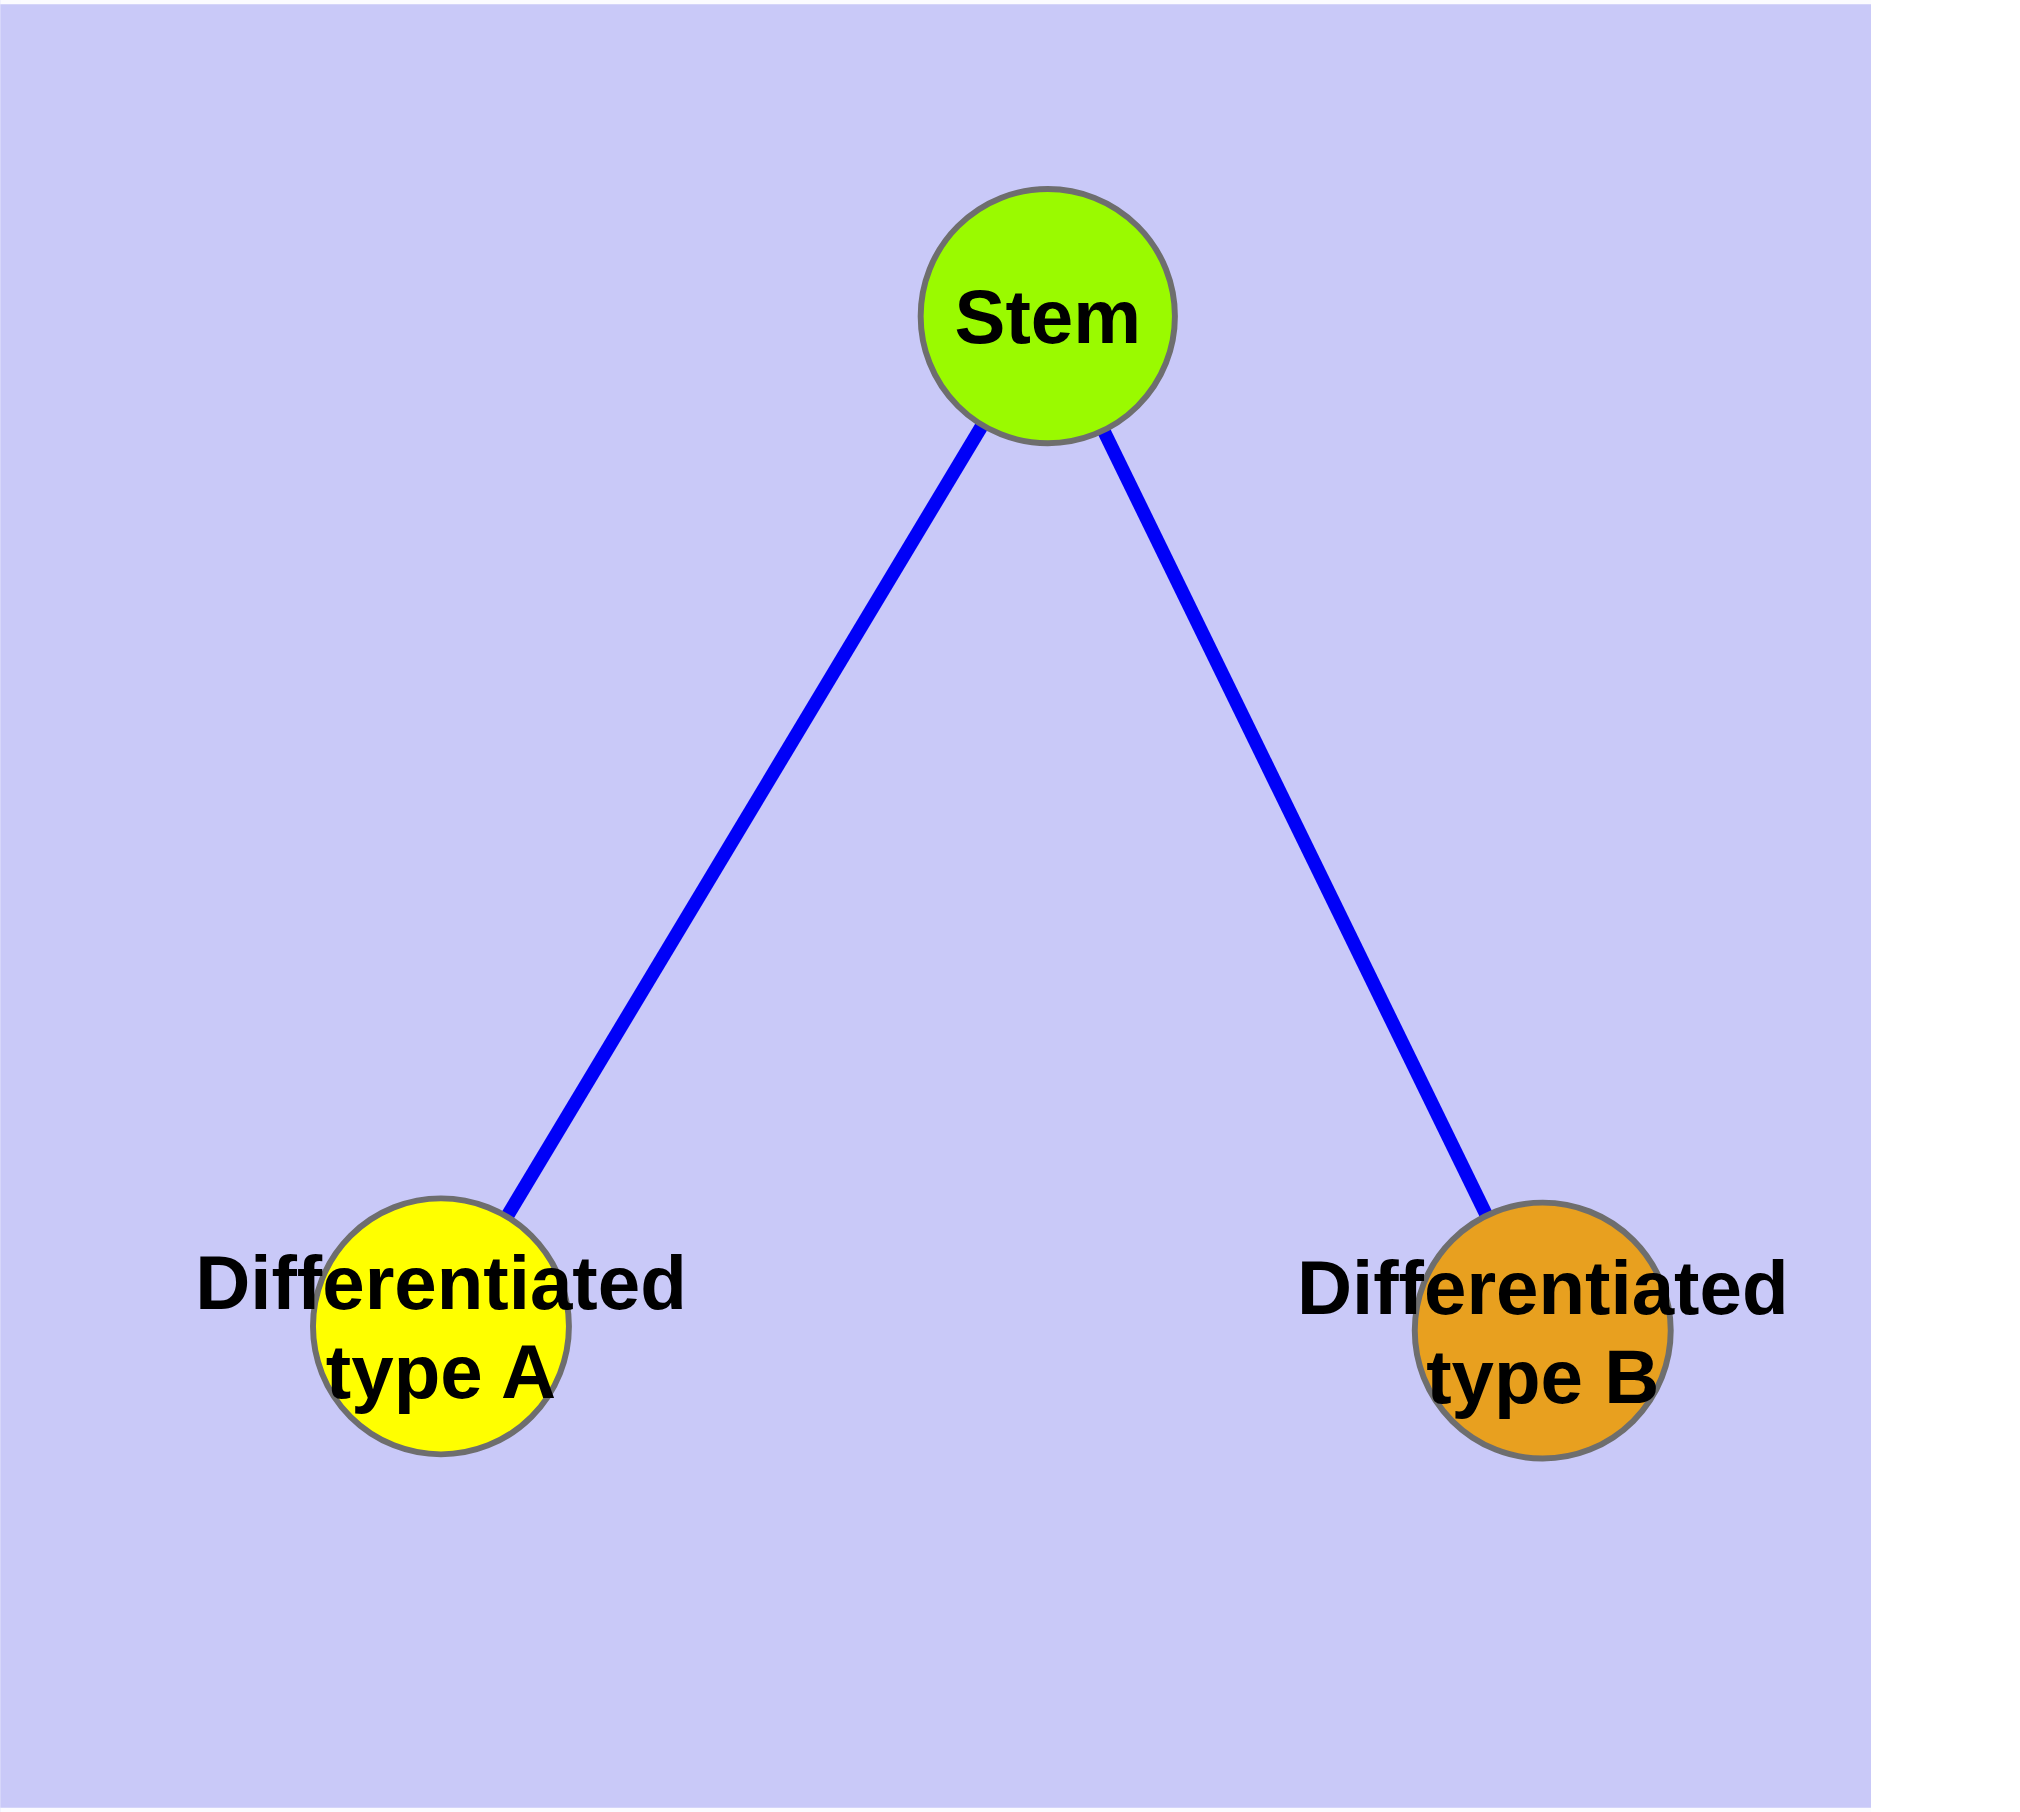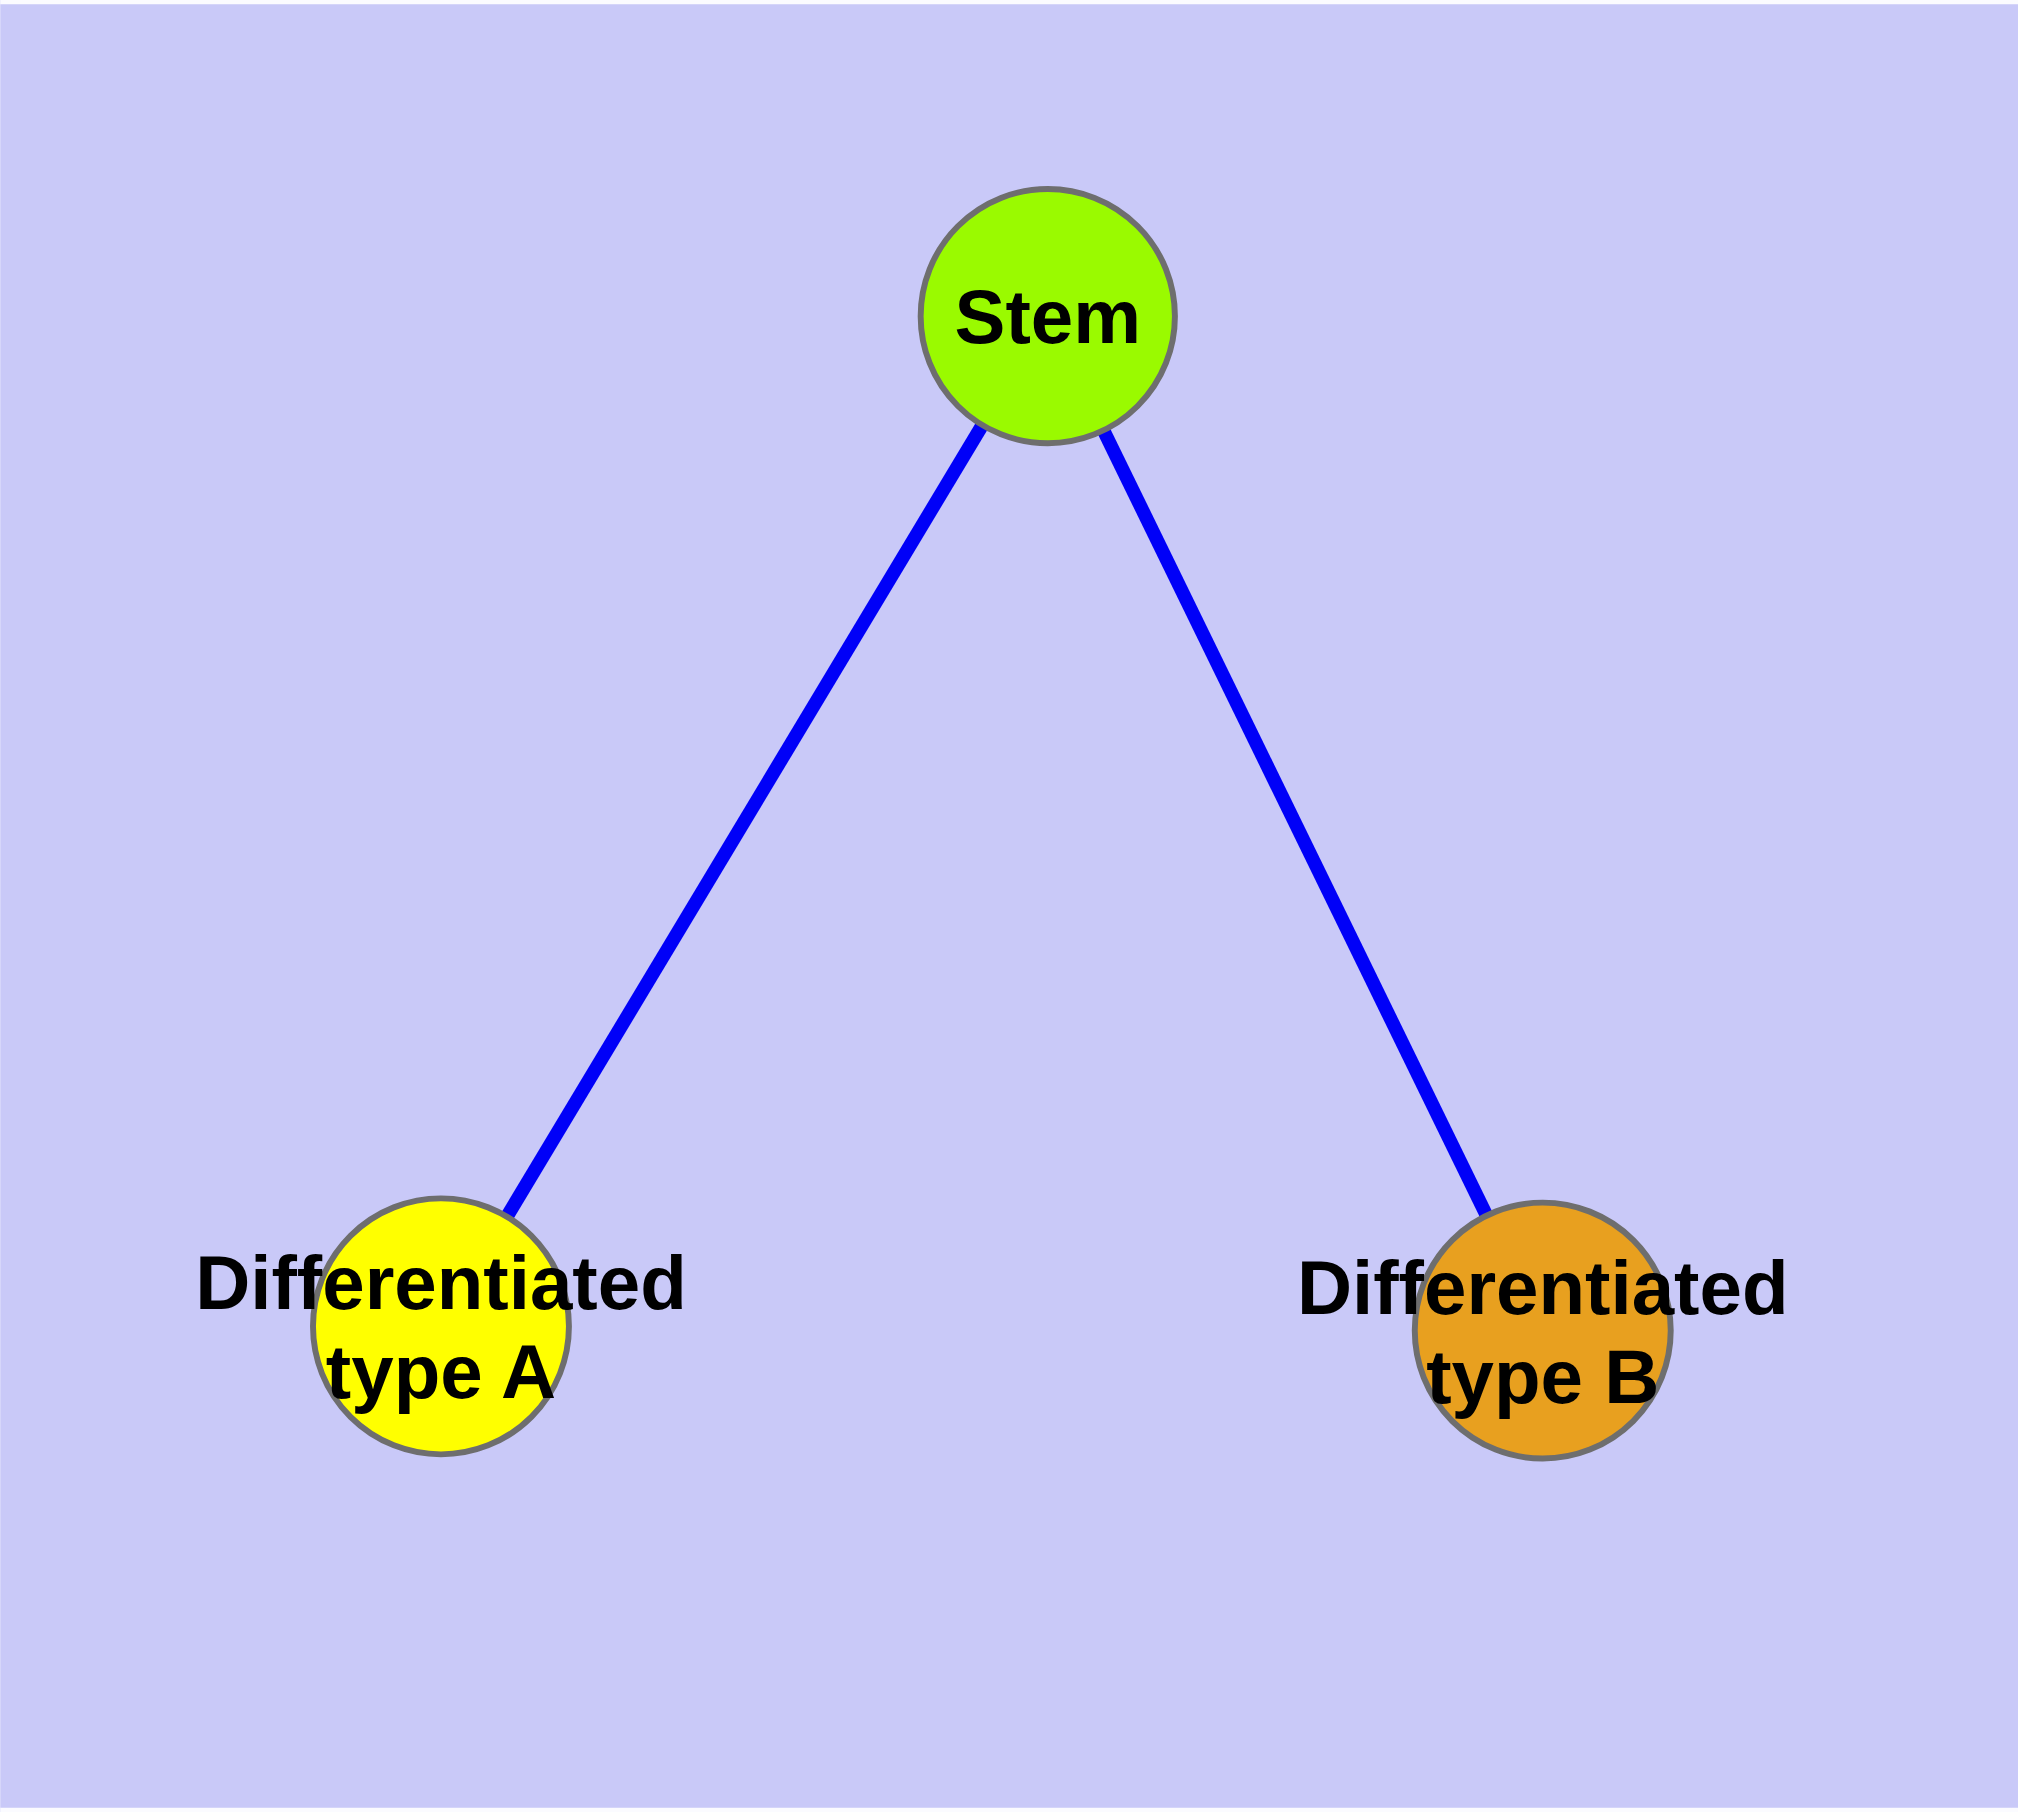--- a/index.html
+++ b/index.html
@@ -1,21 +1,21 @@
 <!DOCTYPE html>
 <html style="font-size:13.6px"><head>
 <meta charset="utf-8">
 <style>
   html, body {
     margin: 0;
     padding: 0;
     background: #ffffff;
   }
   .diagram-stage {
-    width: 2018px;
+    width: 1871px;
     height: 1812px;
     position: relative;
     overflow: hidden;
   }
   svg {
     display: block;
   }
   .node-label {
     font-family: "Liberation Sans", sans-serif;
     font-weight: bold;

